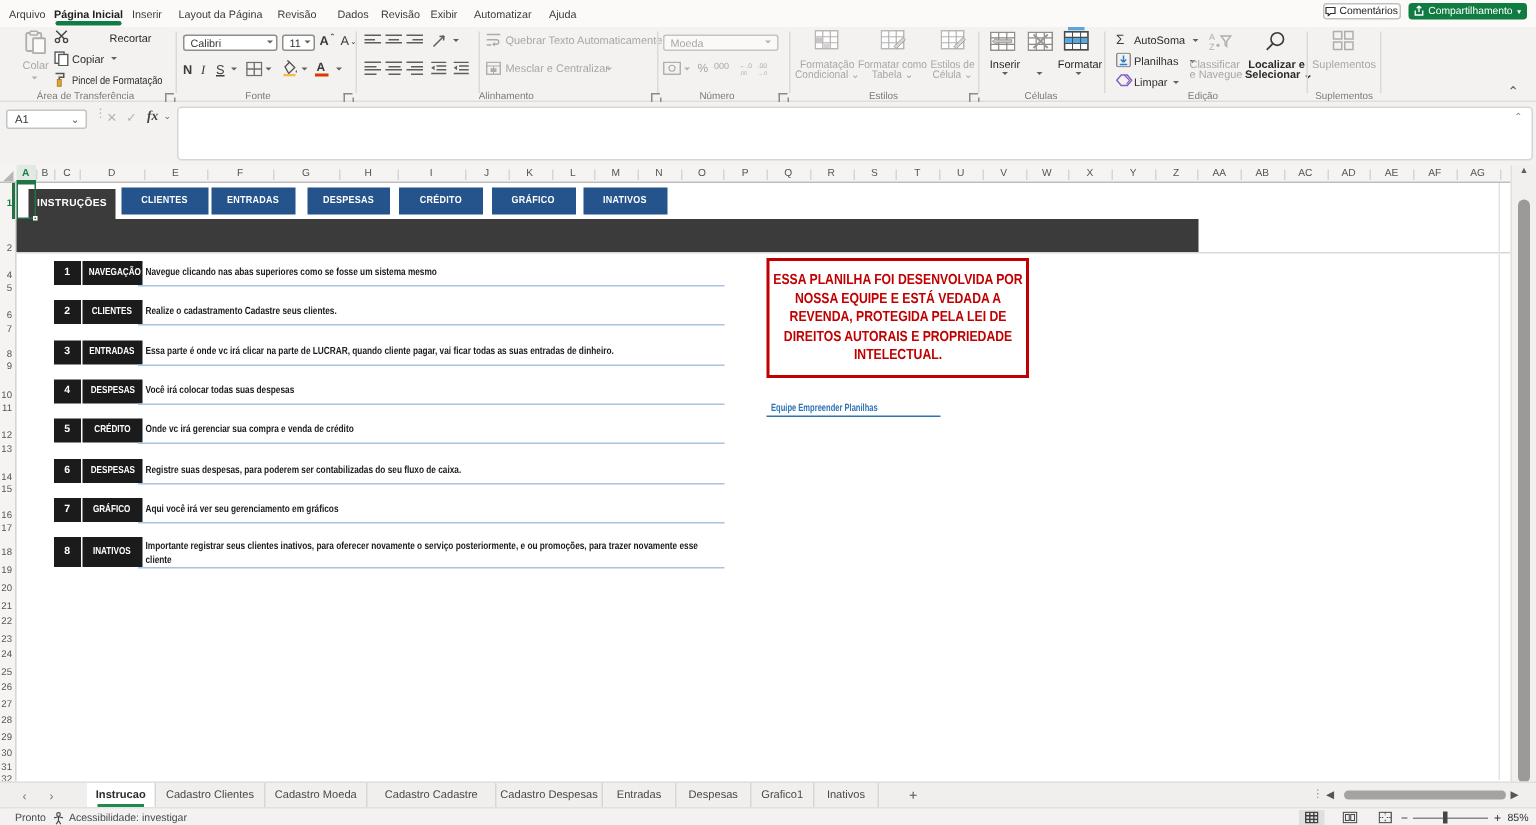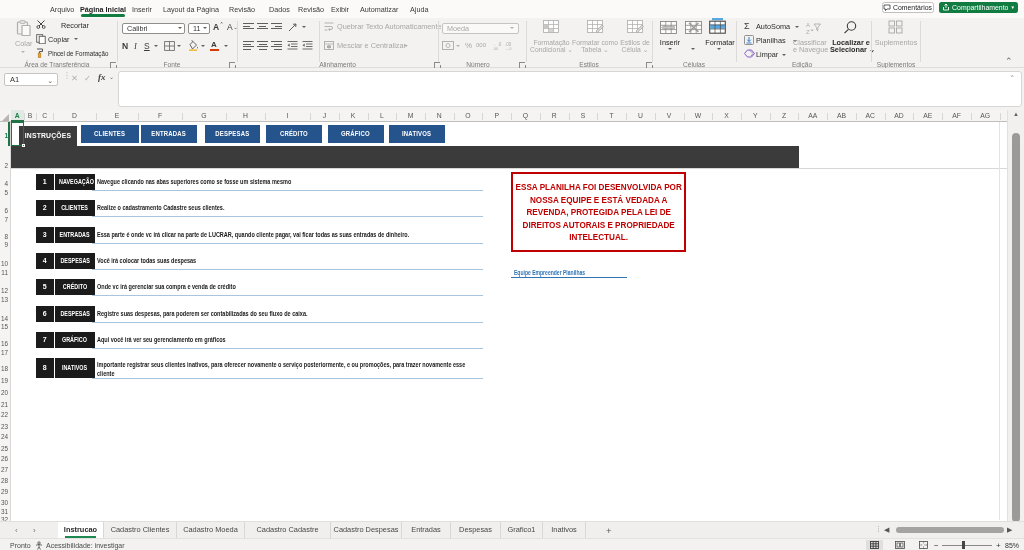--- a/index.html
+++ b/index.html
@@ -1,21 +1,21 @@
 <!DOCTYPE html>
 <html><head>
 <meta charset="utf-8">
 <style>
 * { margin:0; padding:0; box-sizing:border-box; }
 html,body { width:1024px; height:550px; overflow:hidden; }
 body { font-family:"Liberation Sans", sans-serif; position:relative; background:#fff; }
 .abs { position:absolute; }
 
 #menubar { left:0; top:0; width:1024px; height:18px; background:#fbfaf9; }
-.mi { position:absolute; top:4.5px; font-size:7.2px; color:#3b3b3b; white-space:nowrap;margin-left:44px; }
+.mi { position:absolute; top:4.5px; font-size:7.2px; color:#3b3b3b; white-space:nowrap; }
 .mi.sel { font-weight:bold; color:#212121; }
 .mi.sel:after { content:""; position:absolute; left:1px; right:1px; bottom:-3px; height:2.2px; background:#107c41; border-radius:2px; }
 #btn-coment { left:881.5px; top:2px; width:52px; height:10.5px; background:#fff; border:1px solid #c2c0be; border-radius:2.5px; font-size:6.9px; color:#222; display:flex; align-items:center; justify-content:center; gap:2px; white-space:nowrap; overflow:hidden; }
 #btn-compart { left:939px; top:1.5px; width:79px; height:11.5px; background:#107c41; border-radius:2.5px; font-size:6.9px; color:#fff; display:flex; align-items:center; justify-content:center; gap:2px; white-space:nowrap; overflow:hidden; }
 
 #ribbon { left:0; top:18px; width:1024px; height:50px; background:#f3f2f1; border-bottom:1px solid #dfddda; }
 .rsep { position:absolute; top:3px; height:41px; width:1px; background:#dcdad7; }
 .glabel { position:absolute; top:43px; font-size:6.6px; color:#7a7a78; text-align:center; white-space:nowrap; }
 .launcher { position:absolute; top:44px; width:6px; height:6px; border-left:1px solid #8a8a88; border-top:1px solid #8a8a88; }
 .launcher:after { content:""; position:absolute; right:-1px; bottom:-1px; width:3px; height:3px; border-right:1.2px solid #8a8a88; border-bottom:1.2px solid #8a8a88; }
@@ -95,21 +95,21 @@
       <rect x="4" y="0.8" width="5" height="2.5" rx="0.5" fill="#f3f2f1" stroke="#b0aeac" stroke-width="1"></rect>
       <rect x="6" y="5.5" width="8" height="10" rx="0.5" fill="#fbfafa" stroke="#b0aeac" stroke-width="1.2"></rect>
     </svg>
   <span class="rtxt dis" style="left:15px;top:20.5px;font-size:7.3px;">Colar</span>
   <span class="caret dis" style="left:21px;top:33px;"></span>
   <svg style="position:absolute;left:36px;top:2px;" width="10" height="9" viewBox="0 0 10 9">
       <path d="M1.5 0.5 L7 6 M8.5 0.5 L3 6" stroke="#444" stroke-width="1" fill="none"></path>
       <circle cx="2.3" cy="7" r="1.4" fill="none" stroke="#444" stroke-width="0.9"></circle>
       <circle cx="7.7" cy="7" r="1.4" fill="none" stroke="#444" stroke-width="0.9"></circle>
     </svg>
-  <span class="rtxt" style="left:48px;top:2.5px;font-size:7.3px;padding-left:13px;">Recortar</span>
+  <span class="rtxt" style="left:60px;top:2.5px;font-size:7.3px;padding-left:13px;">Recortar</span>
   <svg style="position:absolute;left:36px;top:16px;" width="10" height="10" viewBox="0 0 10 10">
       <rect x="0.7" y="0.7" width="6" height="7.5" fill="#fff" stroke="#555" stroke-width="0.9"></rect>
       <rect x="3.2" y="2.3" width="6" height="7.5" fill="#fff" stroke="#555" stroke-width="0.9"></rect>
     </svg>
   <span class="rtxt" style="left:48px;top:16.5px;font-size:7.3px;">Copiar</span>
   <span class="caret" style="left:74px;top:20px;"></span>
   <svg style="position:absolute;left:36px;top:30px;" width="10" height="10" viewBox="0 0 10 10">
       <path d="M1 1 L6.5 1 L6.5 3.5 L3.5 3.5 L3.5 5" fill="none" stroke="#555" stroke-width="1"></path>
       <rect x="2.2" y="5" width="2.6" height="4.5" fill="#e2a33d" stroke="#b07818" stroke-width="0.6"></rect>
     </svg>

